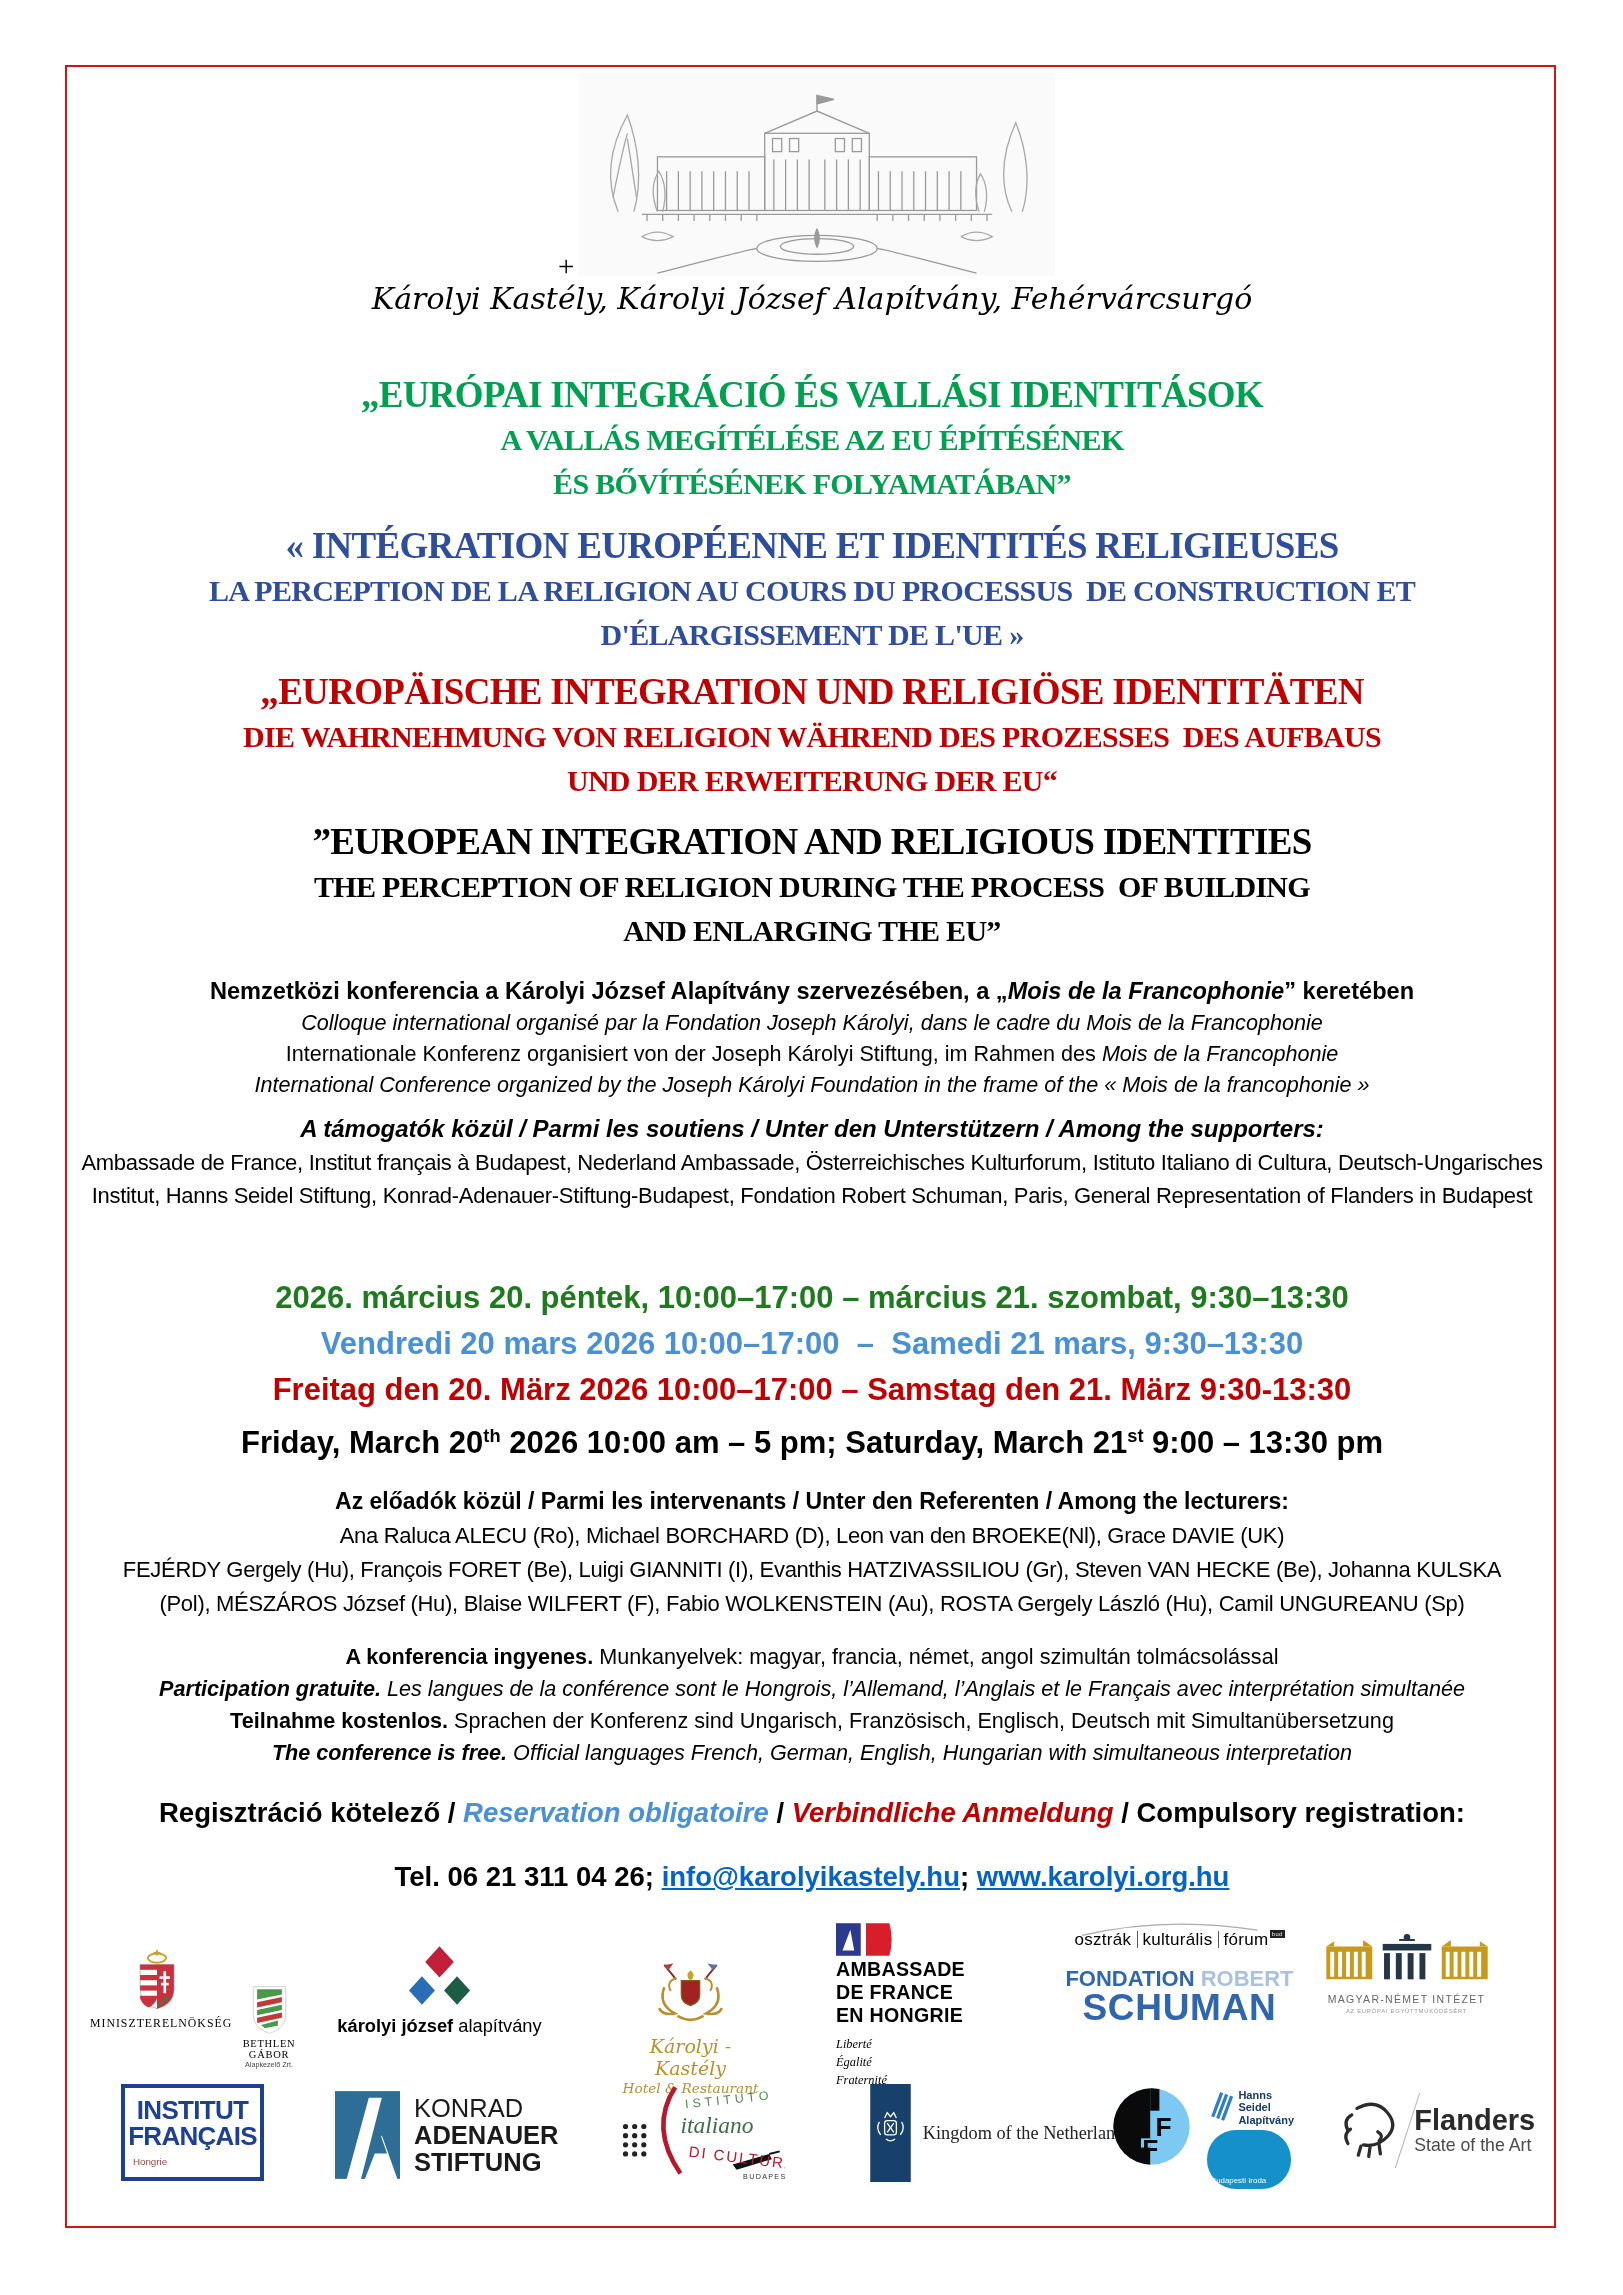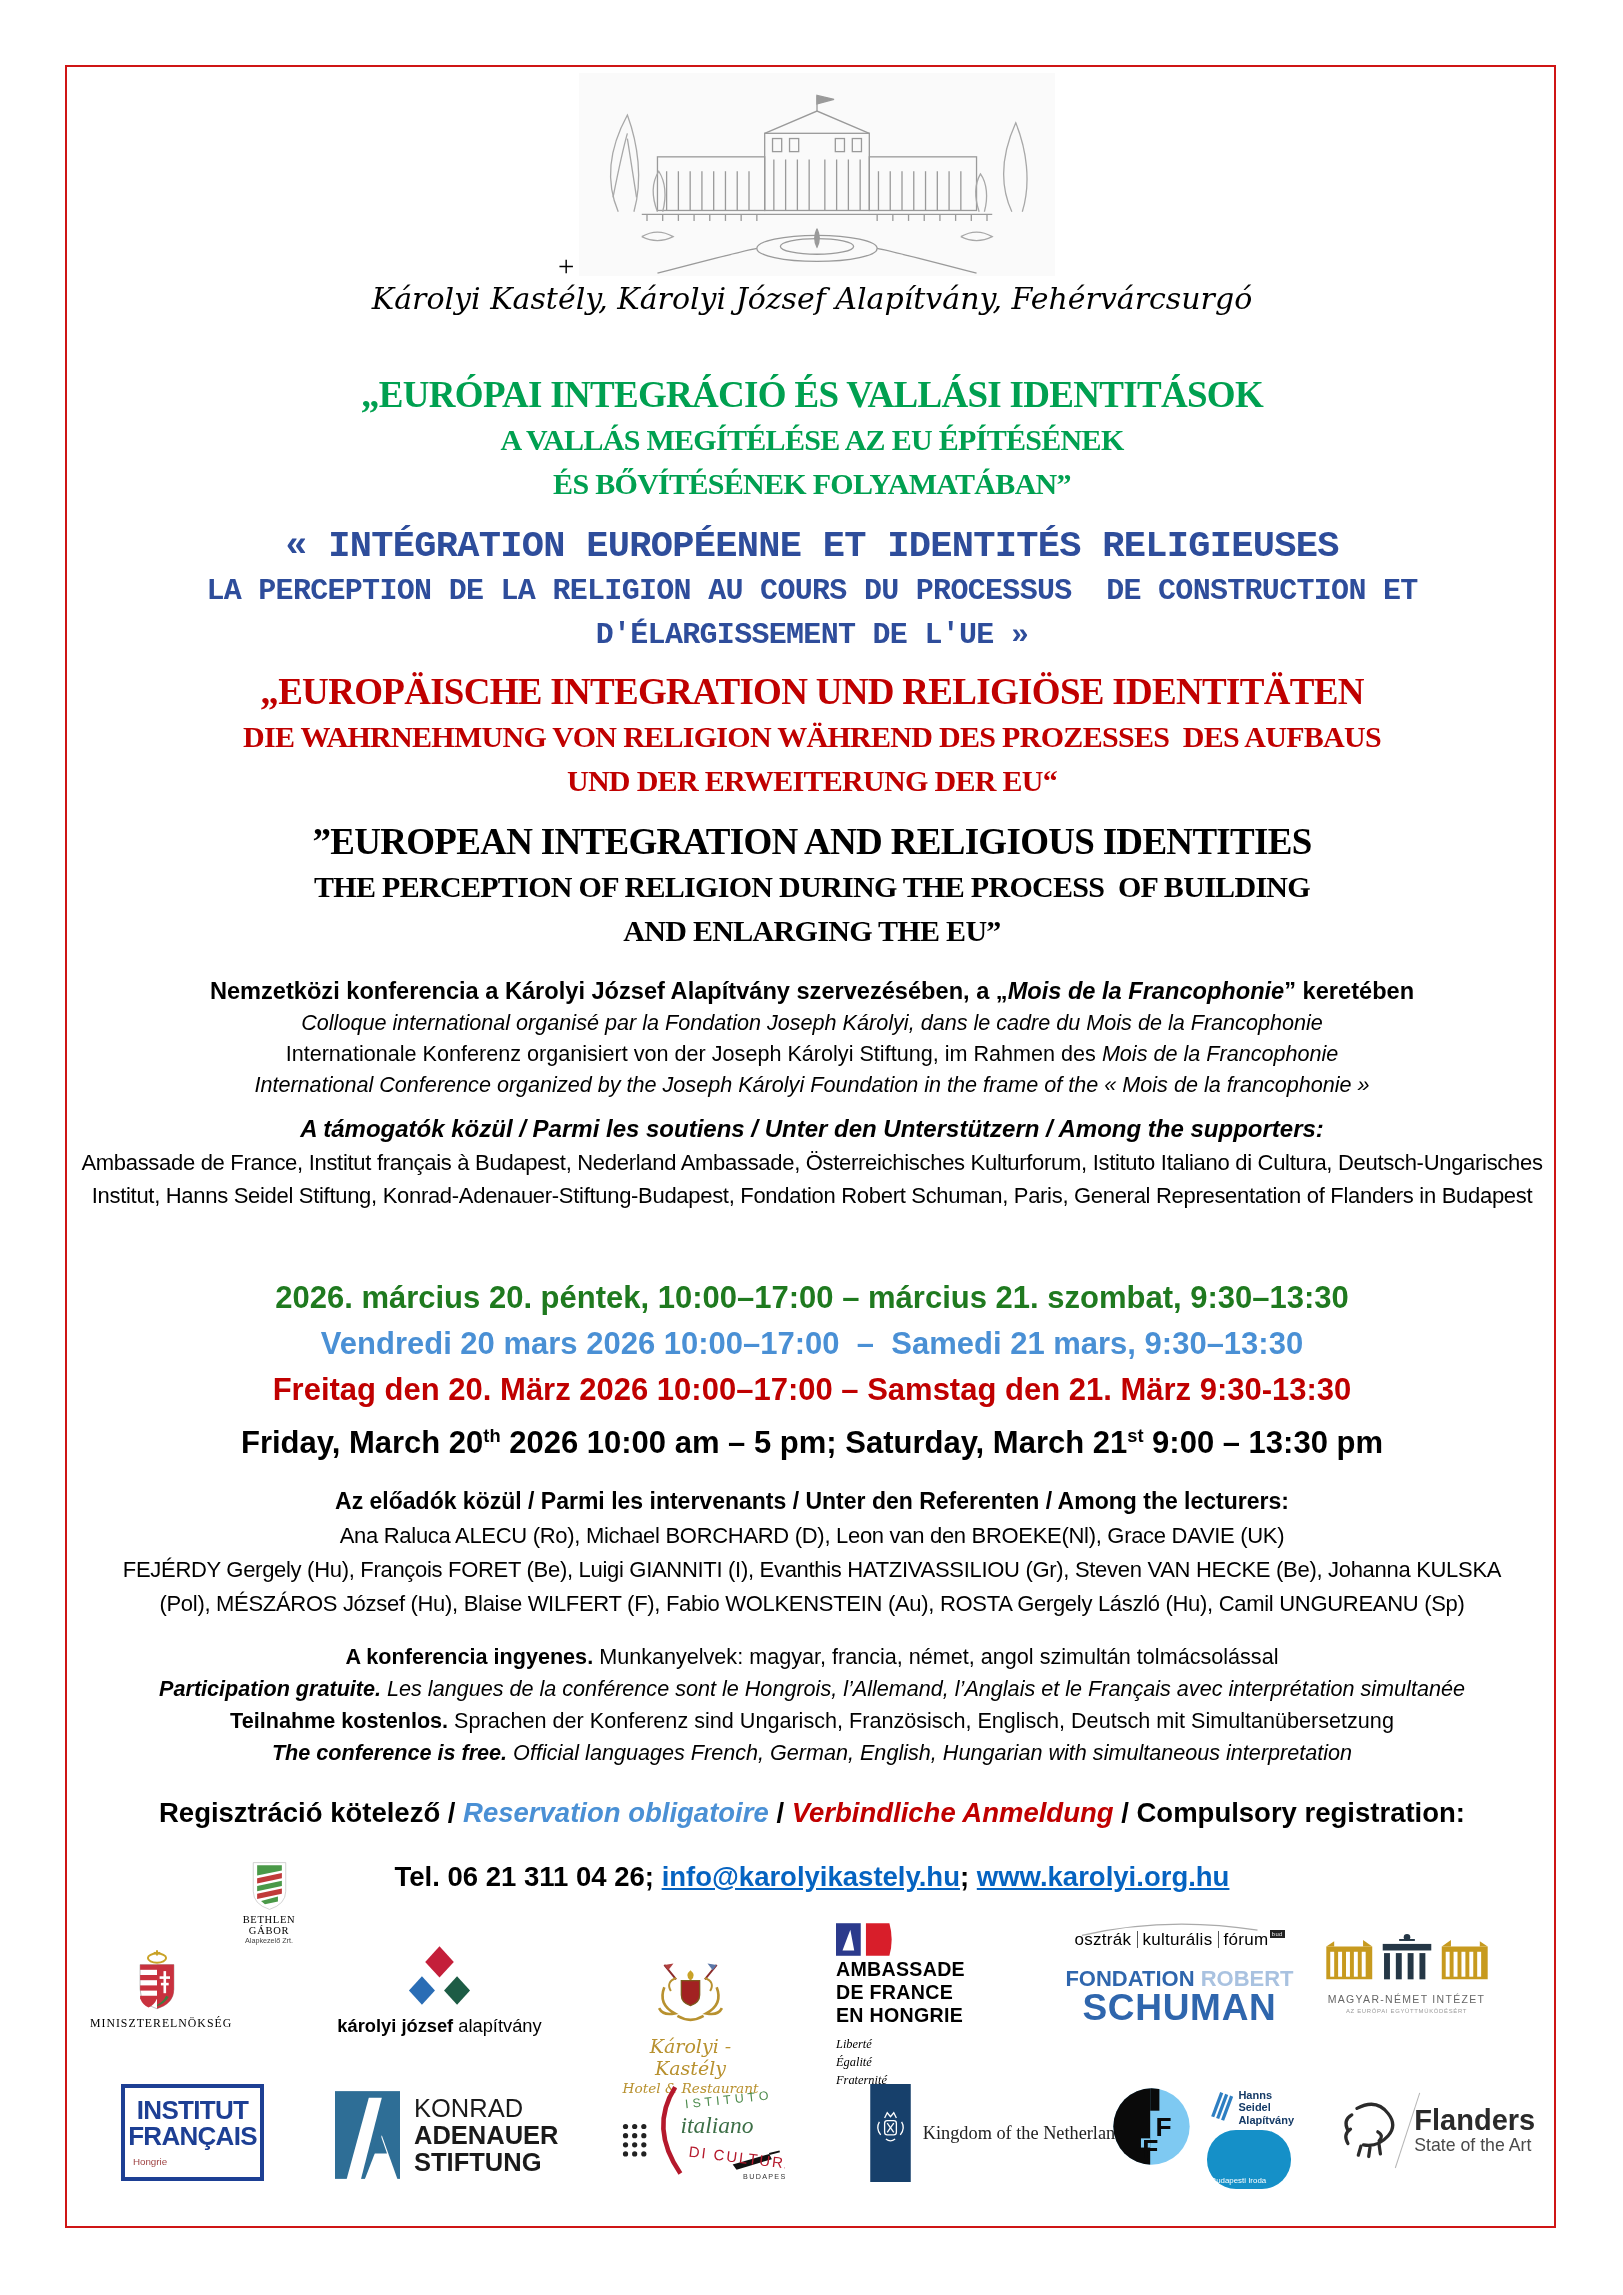--- a/index.html
+++ b/index.html
@@ -13,21 +13,21 @@
   
   .castle{left:579px;top:73px;width:476px;height:203px;}
   .plus{left:558px;top:250px;font-size:29px;font-family:"Liberation Serif",serif;}
   .caption{top:281px;font-family:"DejaVu Serif",serif;font-style:italic;font-size:30px;}
 
   
   .title{font-family:"Liberation Serif",serif;font-weight:bold;letter-spacing:-0.7px;}
   .title .l1{font-size:37px;line-height:46px;}
   .title .l2,.title .l3{font-size:30px;line-height:44px;}
   .t-hu{top:372px;color:#00a050;}
-  .t-fr{top:523px;color:#2e4d9b;font-family:Liberation Mono, monospace;}
+  .t-fr{top:523px;color:#2e4d9b;}
   .t-de{top:669px;color:#c00000;}
   .t-en{top:819px;color:#000000;}
 
   
   .org{top:976px;}
   .org .b1{font-size:23.6px;font-weight:bold;line-height:31px;}
   .org .r{font-size:21.6px;line-height:31px;}
   .it{font-style:italic;}
   .bi{font-weight:bold;font-style:italic;}
 
@@ -61,21 +61,21 @@
   .c-blue{color:#4a90d5;}
   .c-red{color:#c00000;}
   a.lnk{color:#0563c1;text-decoration:underline;cursor:pointer;}
 
   
   .logo{position:absolute;}
   .lg-cap{font-size:11.8px;letter-spacing:1px;font-family:"Liberation Serif",serif;}
   .tc{text-align:center;}
 
   .ministry{left:90px;top:1949px;width:134px;}
-  .bethlen{left:228px;top:1860px;width:82px;}
+  .bethlen{left:228px;top:1984px;width:82px;}
   .bethlen .t1{font-size:10.5px;letter-spacing:0.7px;font-family:"Liberation Serif",serif;}
   .bethlen .t2{font-size:7.2px;color:#444;}
   .kja{left:335px;top:1945px;width:209px;}
   .kja-text{font-size:18.3px;margin-top:2.6px;}
   .kja-text b{font-weight:bold;}
   .kastely{left:620px;top:1961px;width:141px;color:#b8912f;}
   .kastely .scr{font-family:"DejaVu Serif",serif;font-style:italic;font-size:19px;line-height:22px;}
   .kastely .scr2{font-family:"DejaVu Serif",serif;font-style:italic;font-size:13.7px;line-height:19.6px;}
   .amb{left:836px;top:1923px;width:157px;text-align:left;}
   .amb .big{font-size:19.6px;line-height:23px;font-weight:bold;letter-spacing:0.3px;}

